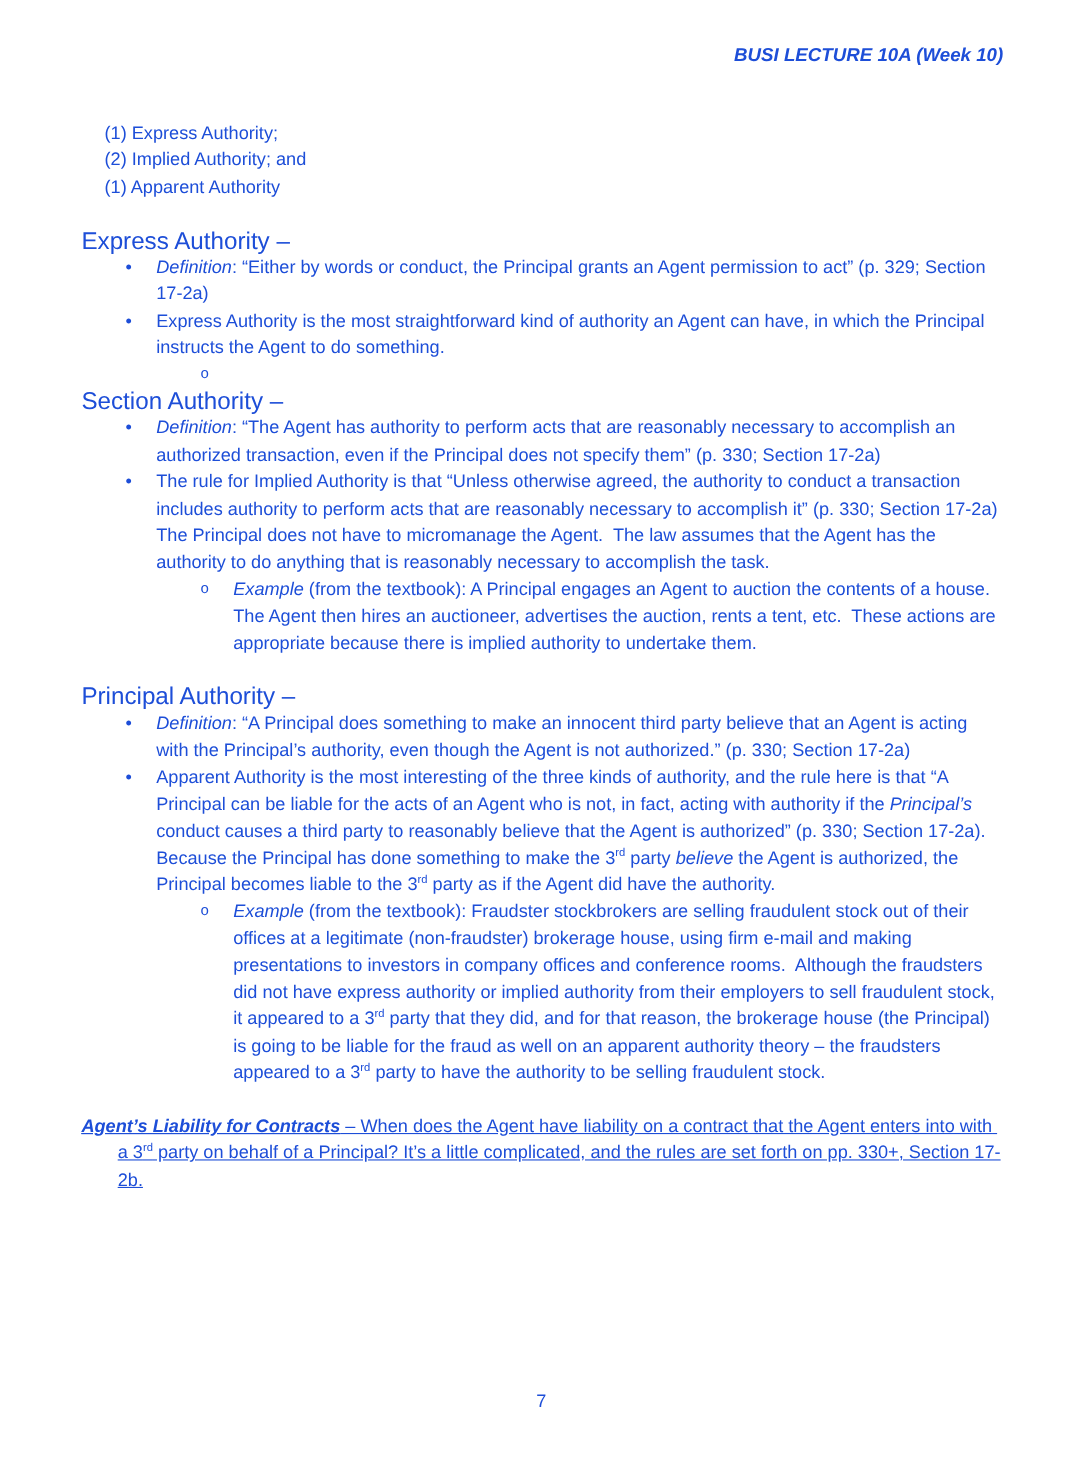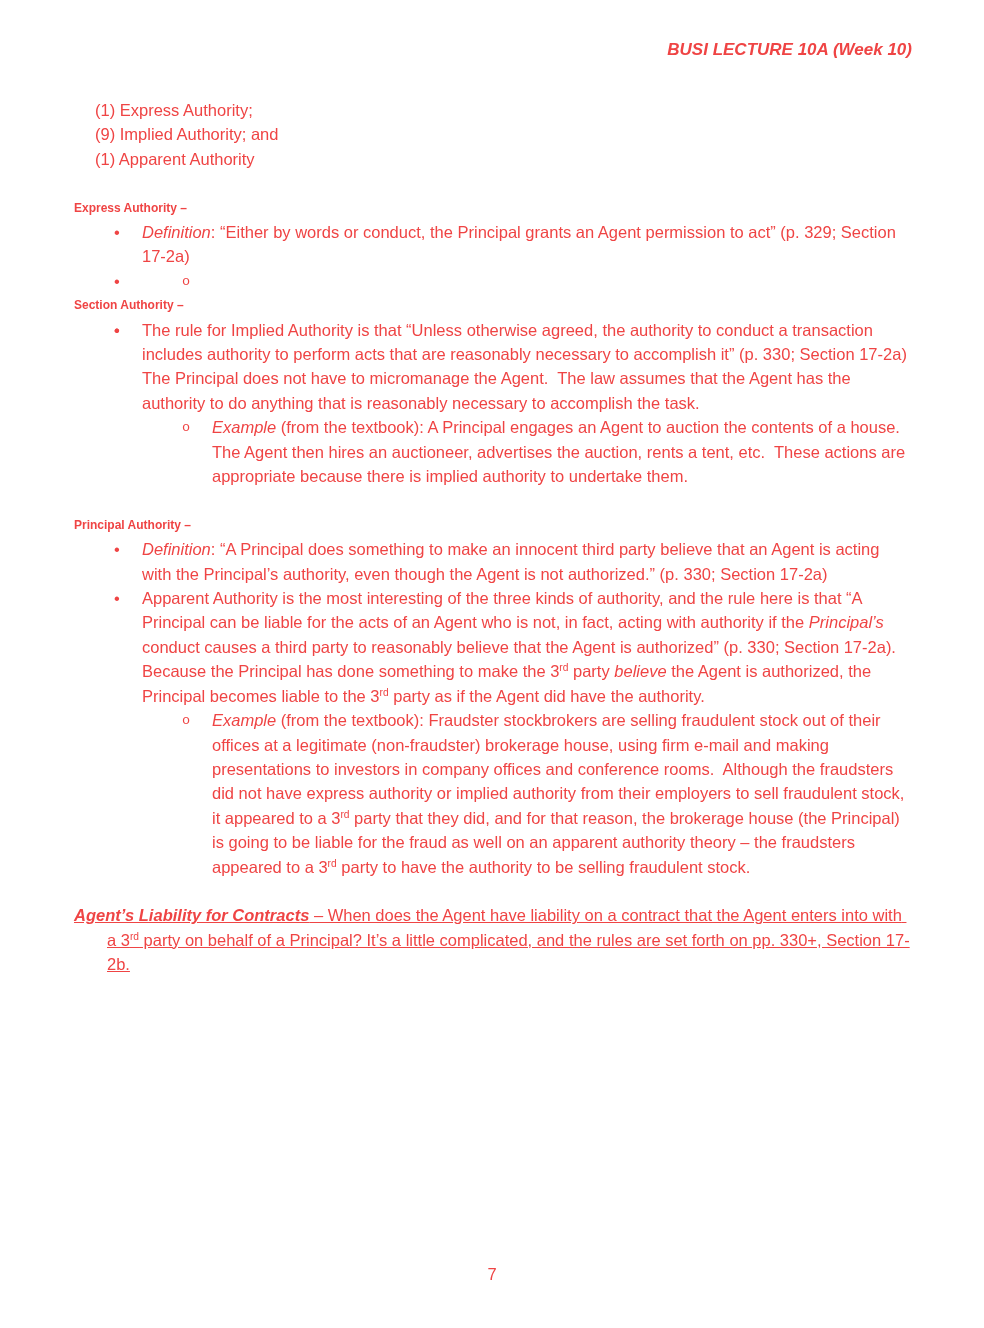--- a/index.html
+++ b/index.html
@@ -1,48 +1,48 @@
 <!DOCTYPE html>
 <html><head>
 <meta charset="utf-8">
 <style>
   html, body { margin:0; padding:0; background:#ffffff; }
   .page {
     position:relative;
     width:984px;
     height:1328px;
     background:#ffffff;
-    color:#ef4444;
+    color:#1d4ed8;
     font-family:"Liberation Sans", sans-serif;
     font-size:16.5px;
     line-height:24.4px;
     overflow:hidden;
   }
   .doc-header {
     position:absolute;
     top:38px;
     right:72px;
     font-weight:700;
     font-style:italic;
     font-size:17px;
     white-space:pre;
   }
   .content {
     position:absolute;
     left:74px;
     top:98px;
     width:836px;
   }
-  .intro { margin-left:21px; }
+  .intro { margin-left:21px;margin-top:11px; }
   .intro div { white-space:pre-wrap; }
   .section { margin-top:24.4px; }
   .shead {
     margin:0;
-    font-size:12px;
-    font-weight:700;
+    font-size:22px;
+    font-weight:400;
     line-height:24.4px;
     white-space:pre-wrap;
   }
   p { margin:0; white-space:pre-wrap; }
   .b1 { position:relative; padding-left:68px; }
   .b1 > .marker { position:absolute; left:40px; top:0; }
   .b2 { position:relative; padding-left:138px; }
   .b2 > .marker {
     position:absolute; left:108px; top:1px;
     font-family:"Liberation Mono", monospace;
@@ -70,34 +70,34 @@
 <body>
 
 <div class="page">
 
   <div class="doc-header">BUSI LECTURE 10A (Week 10)</div>
 
   <div class="content">
 
     <div class="intro">
       <div>(1) Express Authority;</div>
-      <div>(9) Implied Authority; and</div>
+      <div>(2) Implied Authority; and</div>
       <div>(1) Apparent Authority</div>
     </div>
 
     <div class="section">
       <h2 class="shead">Express Authority –</h2>
       <p class="b1"><span class="marker">•</span><span><span class="i">Definition</span><span>: “Either by words or conduct, the Principal grants an Agent permission to act” (p. 329; Section 17-2a)</span></span></p>
-      <p class="b1"><span class="marker">•</span></p>
+      <p class="b1"><span class="marker">•</span><span><span>Express Authority is the most straightforward kind of authority an Agent can have, in which the Principal instructs the Agent to do something.</span></span></p>
       <p class="b2"><span class="marker">o</span></p>
     </div>
 
     <div class="section">
       <h2 class="shead">Section Authority –</h2>
-      <p class="b1"><span class="marker">•</span></p>
+      <p class="b1"><span class="marker">•</span><span><span class="i">Definition</span><span>: “The Agent has authority to perform acts that are reasonably necessary to accomplish an authorized transaction, even if the Principal does not specify them” (p. 330; Section 17-2a)</span></span></p>
       <p class="b1"><span class="marker">•</span><span><span>The rule for Implied Authority is that “Unless otherwise agreed, the authority to conduct a transaction includes authority to perform acts that are reasonably necessary to accomplish it” (p. 330; Section 17-2a) The Principal does not have to micromanage the Agent.  The law assumes that the Agent has the authority to do anything that is reasonably necessary to accomplish the task.</span></span></p>
       <p class="b2"><span class="marker">o</span><span><span class="i">Example</span><span> (from the textbook): A Principal engages an Agent to auction the contents of a house.  The Agent then hires an auctioneer, advertises the auction, rents a tent, etc.  These actions are appropriate because there is implied authority to undertake them.</span></span></p>
     </div>
 
     <div class="section">
       <h2 class="shead">Principal Authority –</h2>
       <p class="b1"><span class="marker">•</span><span><span class="i">Definition</span><span>: “A Principal does something to make an innocent third party believe that an Agent is acting with the Principal’s authority, even though the Agent is not authorized.” (p. 330; Section 17-2a)</span></span></p>
       <p class="b1"><span class="marker">•</span><span><span>Apparent Authority is the most interesting of the three kinds of authority, and the rule here is that “A Principal can be liable for the acts of an Agent who is not, in fact, acting with authority if the </span><span class="i">Principal’s</span><span> conduct causes a third party to reasonably believe that the Agent is authorized” (p. 330; Section 17-2a).  Because the Principal has done something to make the 3</span><sup>rd</sup><span> party </span><span class="i">believe</span><span> the Agent is authorized, the Principal becomes liable to the 3</span><sup>rd</sup><span> party as if the Agent did have the authority.</span></span></p>
       <p class="b2"><span class="marker">o</span><span><span class="i">Example</span><span> (from the textbook): Fraudster stockbrokers are selling fraudulent stock out of their offices at a legitimate (non-fraudster) brokerage house, using firm e-mail and making presentations to investors in company offices and conference rooms.  Although the fraudsters did not have express authority or implied authority from their employers to sell fraudulent stock, it appeared to a 3</span><sup>rd</sup><span> party that they did, and for that reason, the brokerage house (the Principal) is going to be liable for the fraud as well on an apparent authority theory – the fraudsters appeared to a 3</span><sup>rd</sup><span> party to have the authority to be selling fraudulent stock.</span></span></p>
     </div>

